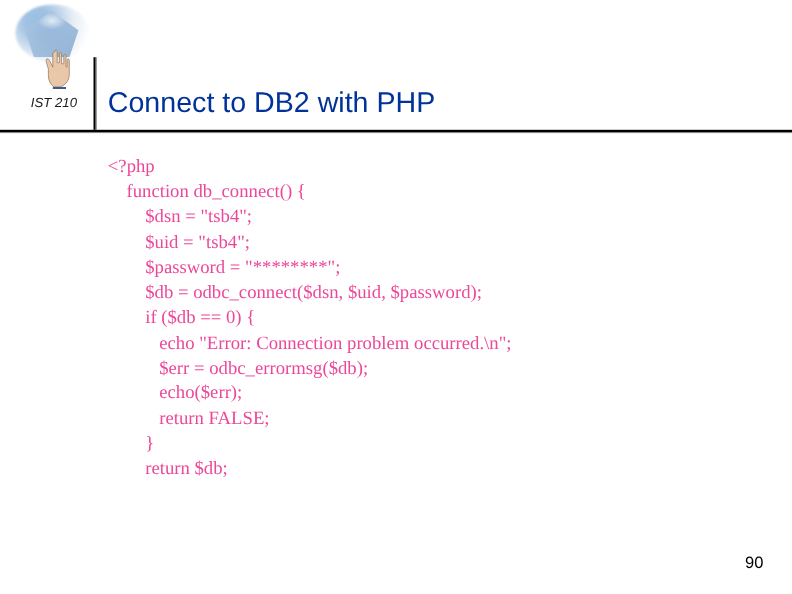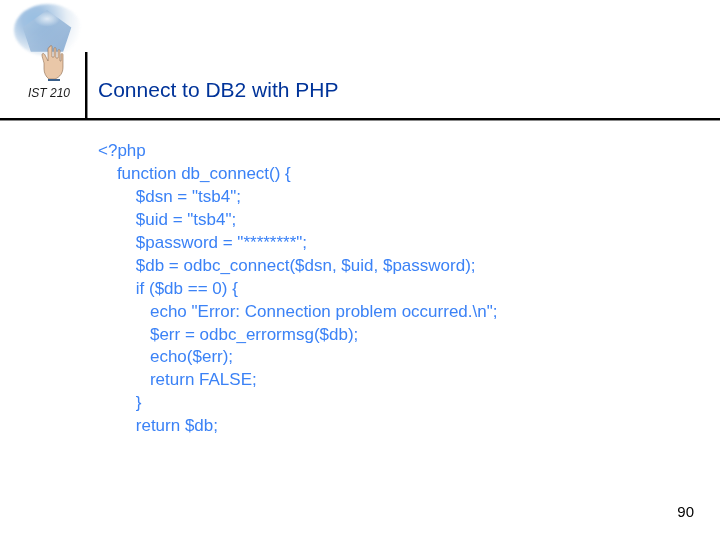--- a/index.html
+++ b/index.html
@@ -49,21 +49,21 @@
     left: 8px;
     top: 86px;
     font-family: "Comic Sans MS", cursive, sans-serif;
     font-style: italic;
     font-weight: normal;
     font-size: 12px;
     color: #1a1a1a;
     margin-left: 20px;
   }
   .title {
-    font-size: 21px;
+    font-size: 26px;
     color: #003399;
     font-weight: normal;
     font-family: Verdana, Geneva, sans-serif;
     padding-bottom: 6px;
   }
   .title-underline {
     position: absolute;
     left: 0;
     top: 118px;
     width: 100%;
@@ -96,23 +96,23 @@
   }
   .title-wrap {
     position:absolute;
     left: 98px;
     top: 78px;
   }
   .code-block {
     position: absolute;
     left: 98px;
     top: 140px;
-    font-family: Liberation Sans, sans-serif;
+    font-family: Liberation Serif, serif;
     font-size: 17px;
-    color: #3b82f6;
+    color: #ec4899;
     line-height: 1.35;
     white-space: pre;
   }
   .page-number {
     position: absolute;
     right: 26px;
     bottom: 20px;
     font-size: 15px;
     color: #000;
     font-family: Arial, sans-serif;

